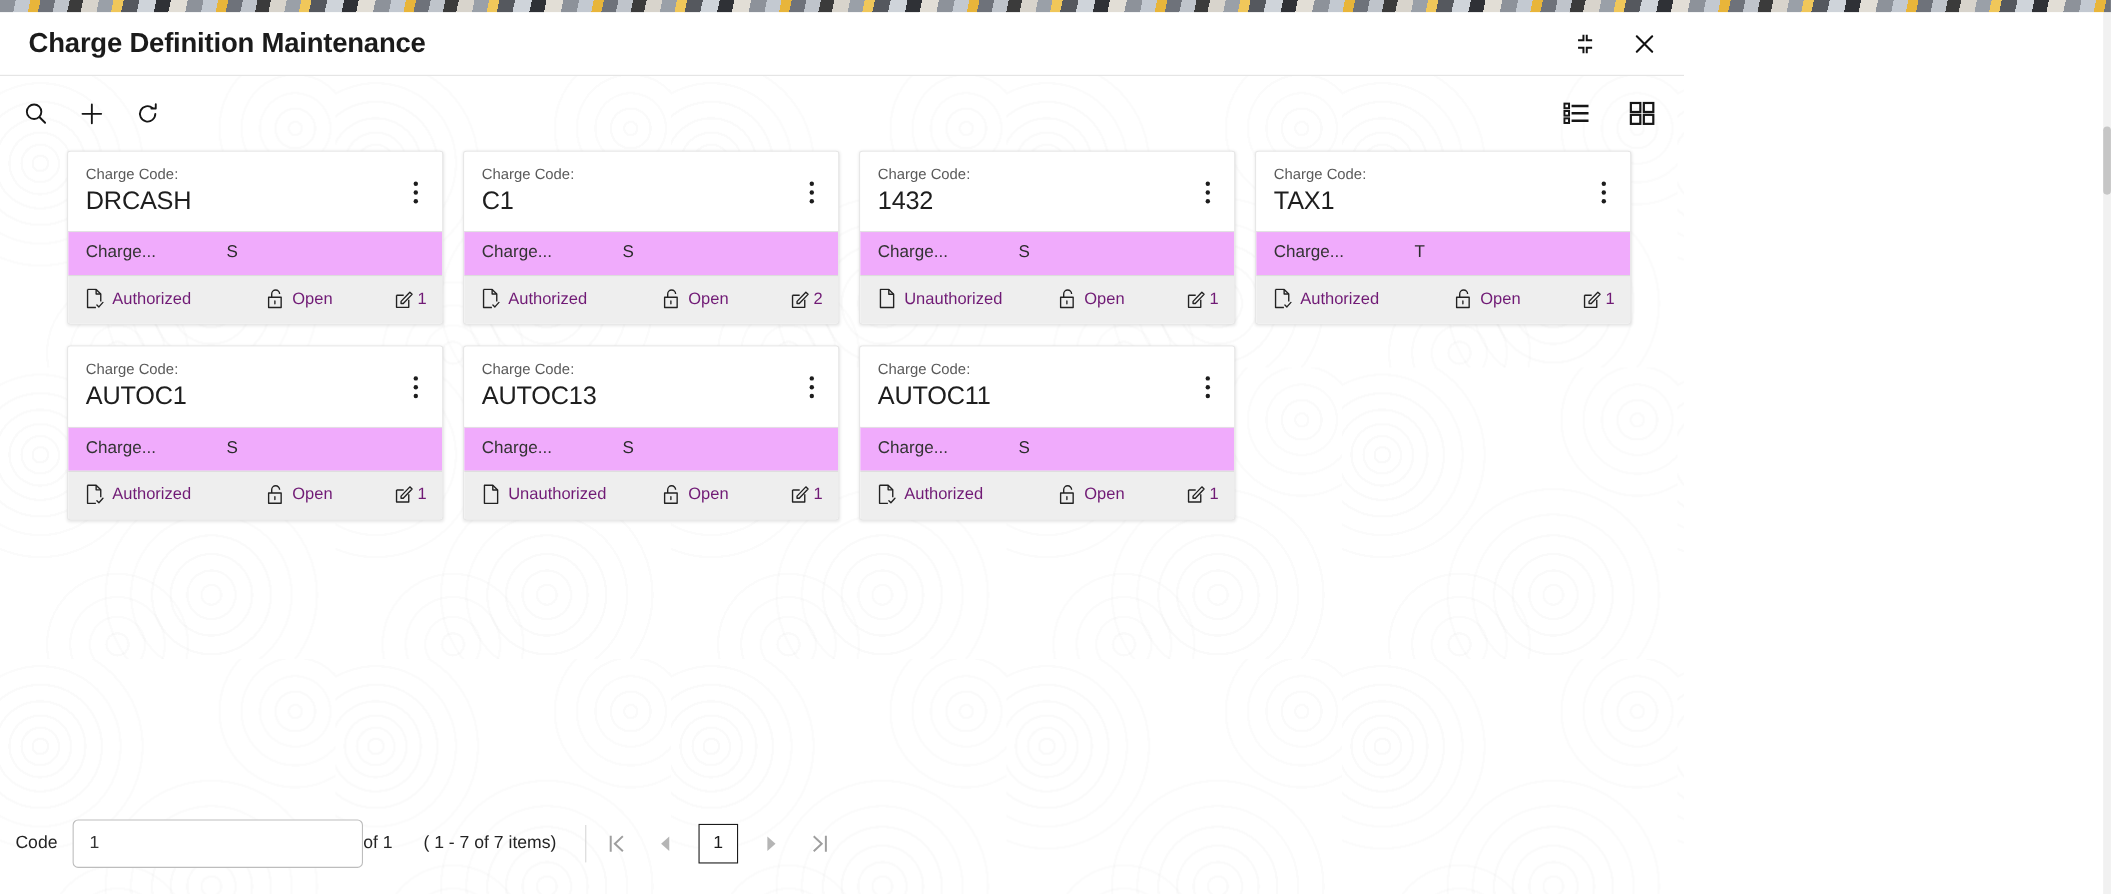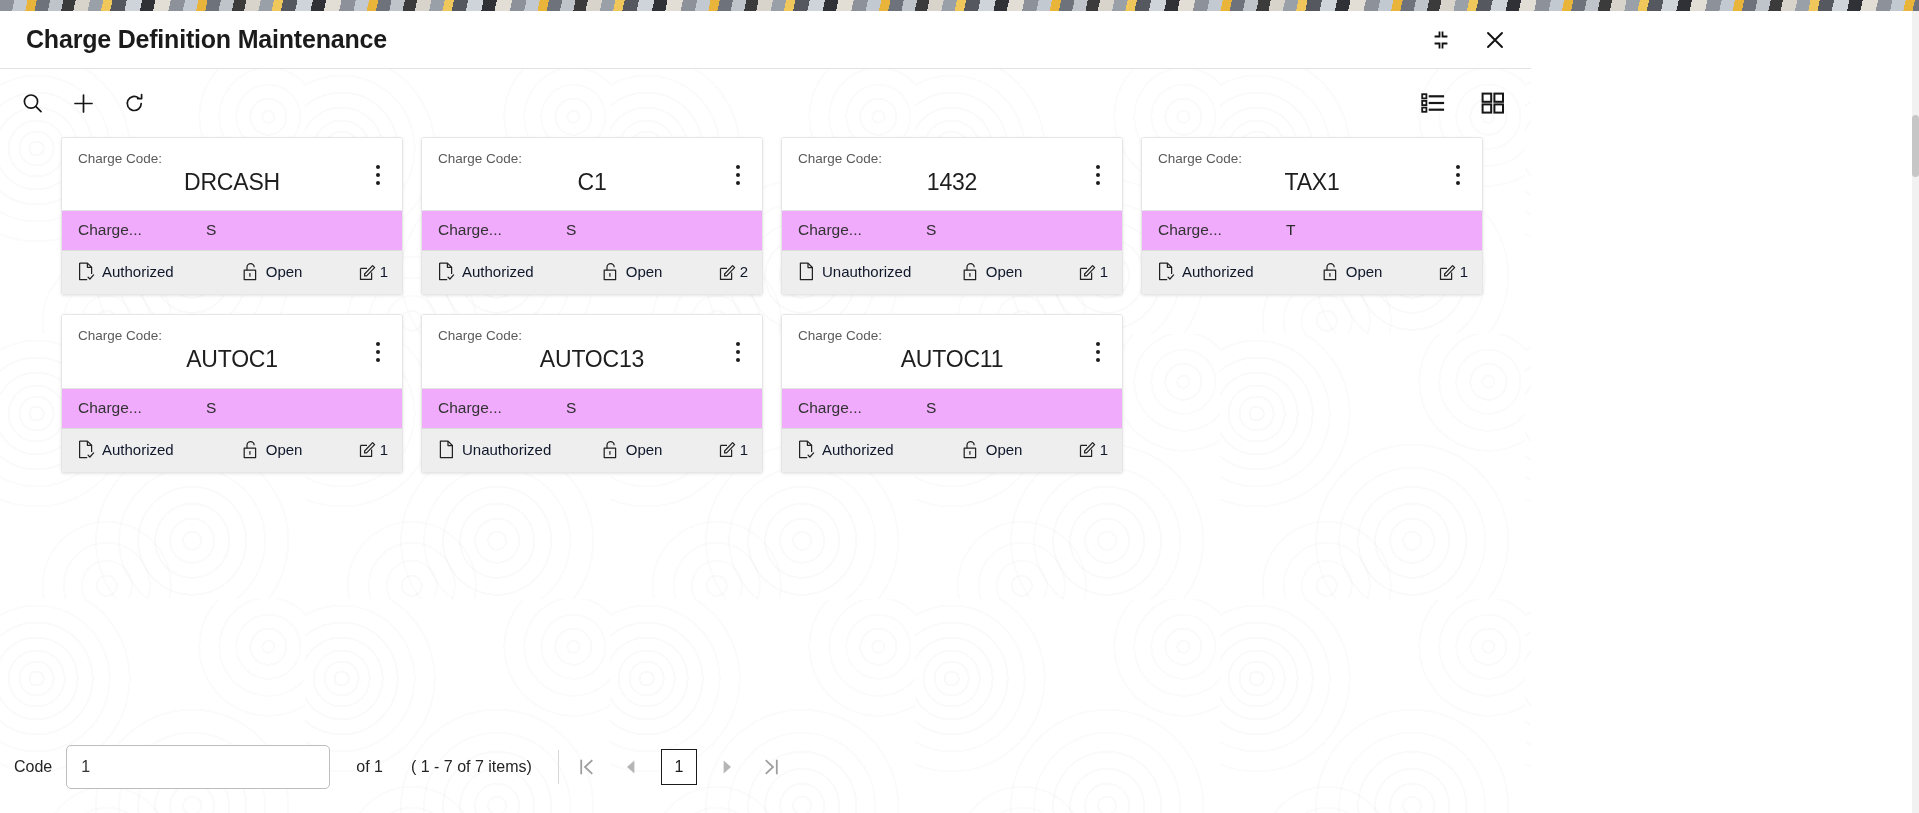--- a/index.html
+++ b/index.html
@@ -160,21 +160,20 @@
     color: #5a5a5a;
     line-height: 1.25;
     margin-bottom: 1px;
   }
   .card-value {
     font-size: 23px;
     color: #1e1e1e;
     line-height: 1.2;
     letter-spacing: -0.2px;
     font-weight: 400;
-    text-align: center;
   }
   .kebab {
     position: absolute;
     top: 22px;
     right: 12px;
     width: 24px;
     height: 30px;
     display: flex;
     flex-direction: column;
     align-items: center;
@@ -201,21 +200,21 @@
   .mid-key { width: 128px; }
   .mid-val { color: #2b2b2b; }
 
   .card-foot {
     background: #eeeeee;
     border-top: 1px solid #dcdcdc;
     padding: 9px 14px 11px 16px;
     display: flex;
     align-items: center;
     font-size: 15px;
-    color: #0f172a;
+    color: #701a75;
     min-height: 44px;
   }
   .foot-item {
     display: flex;
     align-items: center;
     gap: 7px;
     white-space: nowrap;
   }
   .foot-item.status { width: 168px; }
   .foot-item.lock { width: 120px; }
@@ -246,21 +245,20 @@
     background: #ffffff;
     padding: 0 14px;
     font-family: "Liberation Sans", sans-serif;
     font-size: 16px;
     color: #333333;
     outline: none;
   }
   .pg-of {
     font-size: 16px;
     color: #242424;
-    margin-left: 26px;
   }
   .pg-items {
     font-size: 16px;
     color: #242424;
     margin-left: 28px;
   }
   .pg-sep {
     width: 1px;
     height: 34px;
     background: #d7d7d7;

